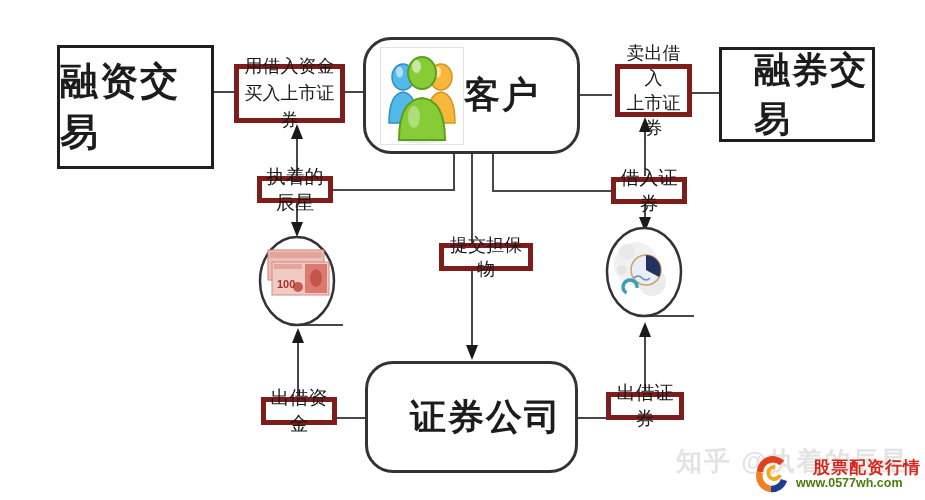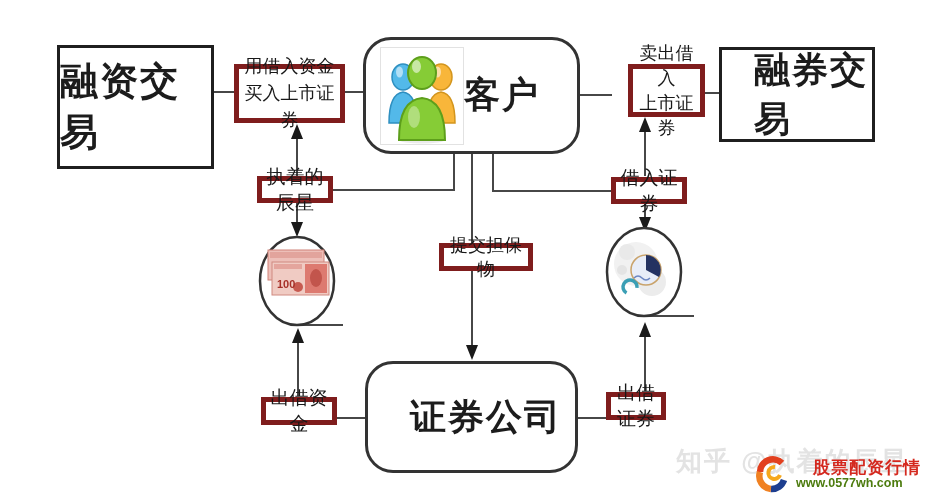--- a/index.html
+++ b/index.html
@@ -18,26 +18,26 @@
   .node-financing{left:57px;top:45px;width:157px;height:124px;font-size:38px;}
   .node-short{left:719px;top:47px;width:156px;height:95px;font-size:36px;padding-left:32px;}
   .node-customer{left:363px;top:37px;width:217px;height:117px;font-size:36px;justify-content:flex-start;padding:0 0 0 14px;gap:0;}
   .node-company{left:365px;top:361px;width:213px;height:112px;font-size:36px;padding-left:29px;}
   .lbl{
     position:absolute;z-index:2;background:#fff;border:5px solid #7f1d1d;
     color:#181818;text-align:center;box-sizing:border-box;
     display:flex;flex-direction:column;align-items:center;justify-content:center;
   }
   .lbl-buy{left:234px;top:64px;width:111px;height:59px;font-size:18px;line-height:27px;}
-  .lbl-sell{left:628px;top:64px;width:77px;height:53px;font-size:18px;line-height:25px;}
+  .lbl-sell{left:615px;top:64px;width:77px;height:53px;font-size:18px;line-height:25px;}
   .lbl-borrow-funds{left:257px;top:176px;width:76px;height:27px;font-size:19px;}
   .lbl-borrow-sec{left:611px;top:177px;width:76px;height:27px;font-size:19px;}
   .lbl-collateral{left:439px;top:243px;width:94px;height:28px;font-size:18px;}
   .lbl-lend-funds{left:261px;top:397px;width:76px;height:28px;font-size:19px;}
-  .lbl-lend-sec{left:606px;top:392px;width:60px;height:28px;font-size:19px;}
+  .lbl-lend-sec{left:606px;top:392px;width:78px;height:28px;font-size:19px;}
   #watermark{
     position:absolute;z-index:3;left:668px;top:444px;font-size:26px;font-weight:bold;
     color:#e3e3e3;letter-spacing:2px;white-space:nowrap;
     font-family:"Liberation Sans","DejaVu Sans",sans-serif;
     margin-left:8px;
   }
   #brand{
     position:absolute;z-index:4;right:4px;bottom:4px;display:flex;align-items:center;gap:4px;
     font-family:"Liberation Sans","DejaVu Sans",sans-serif;
   }

